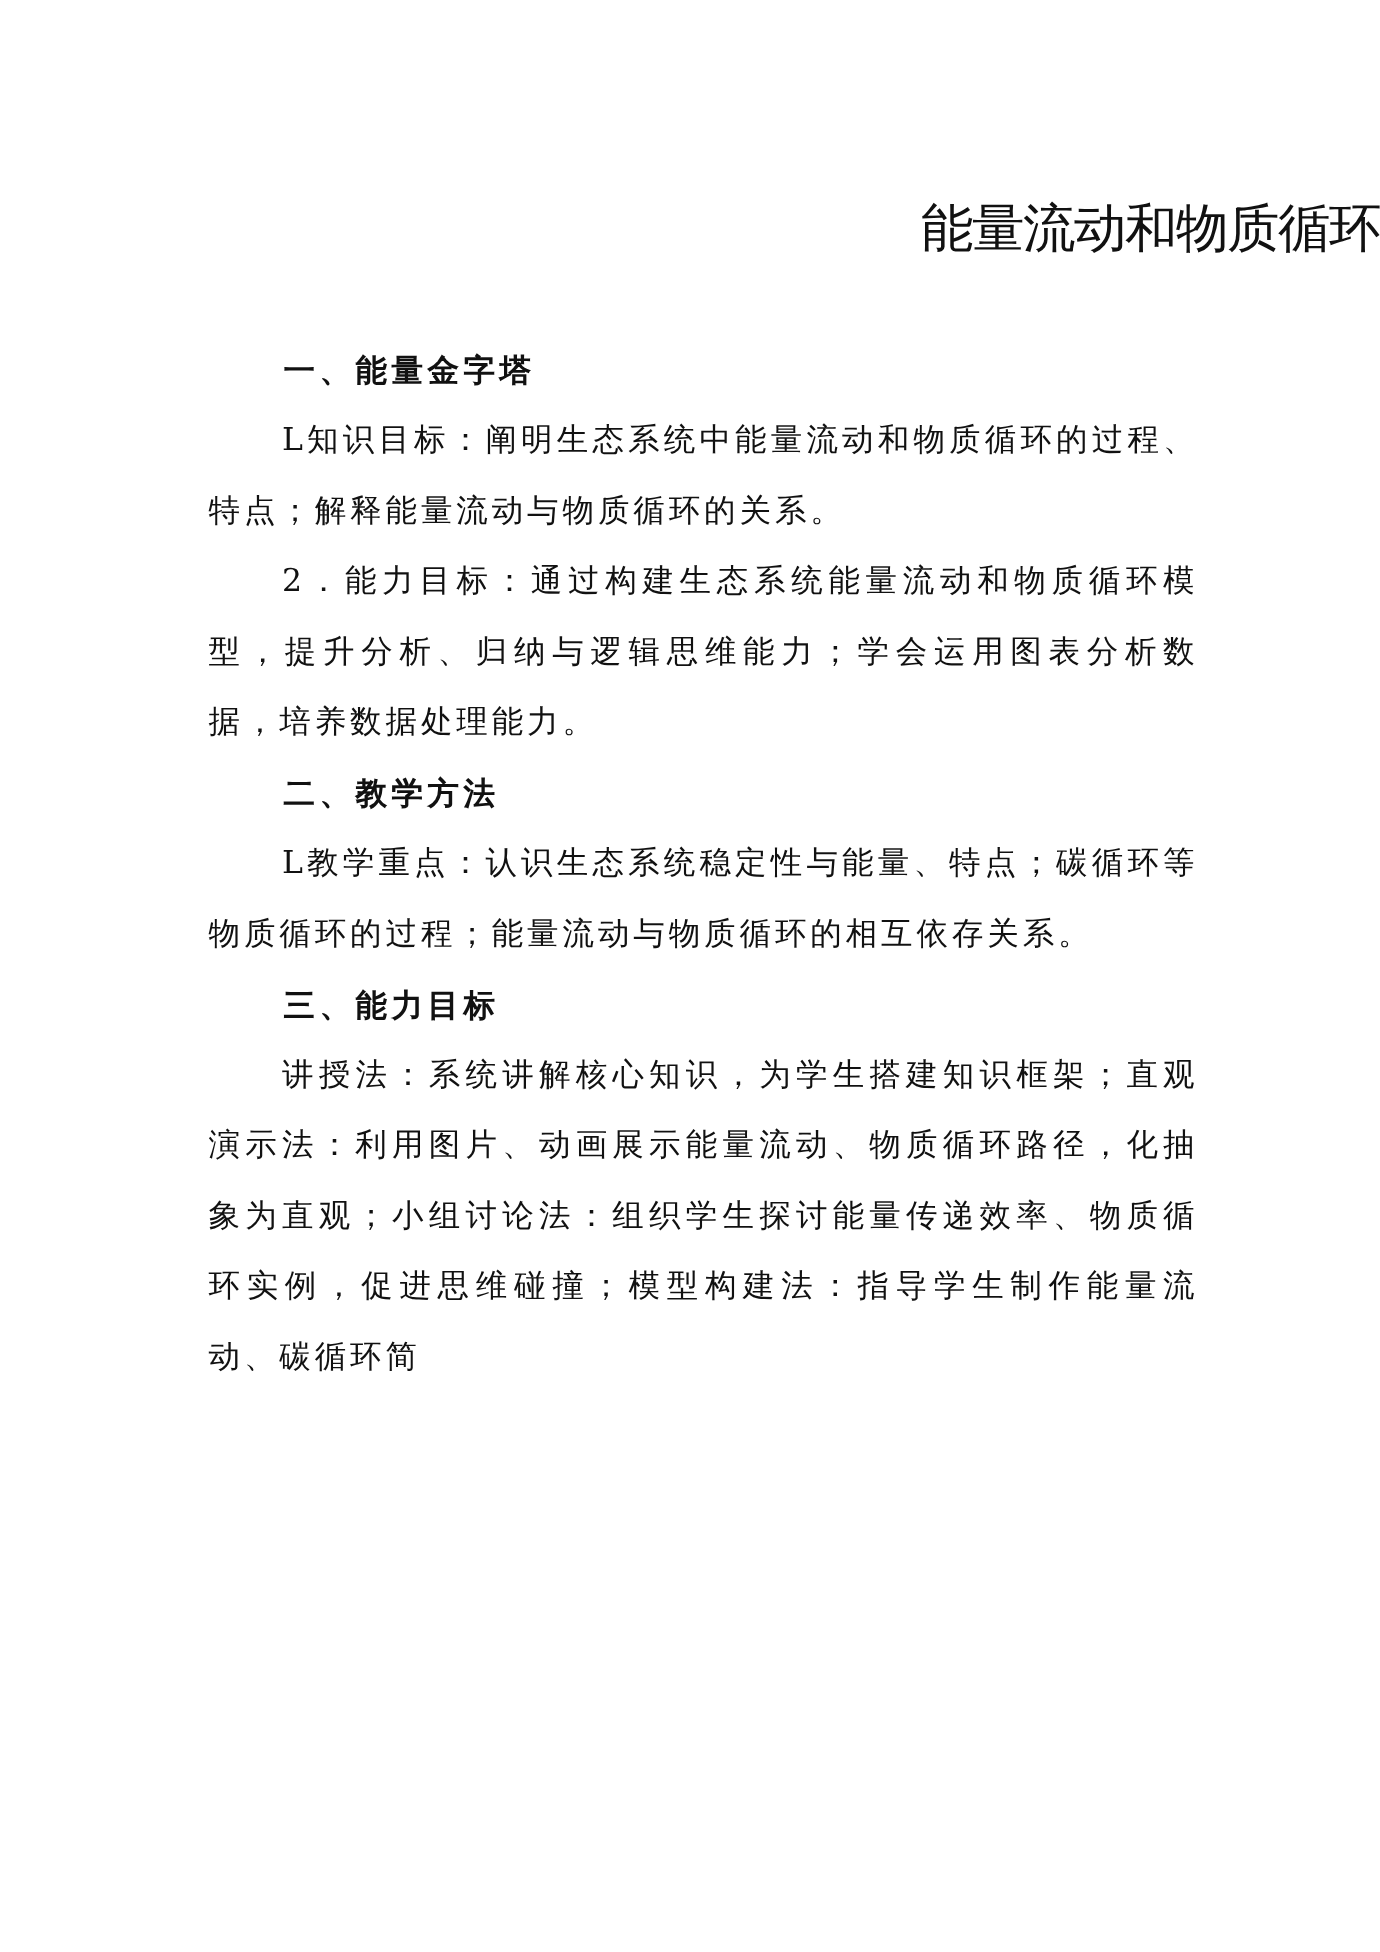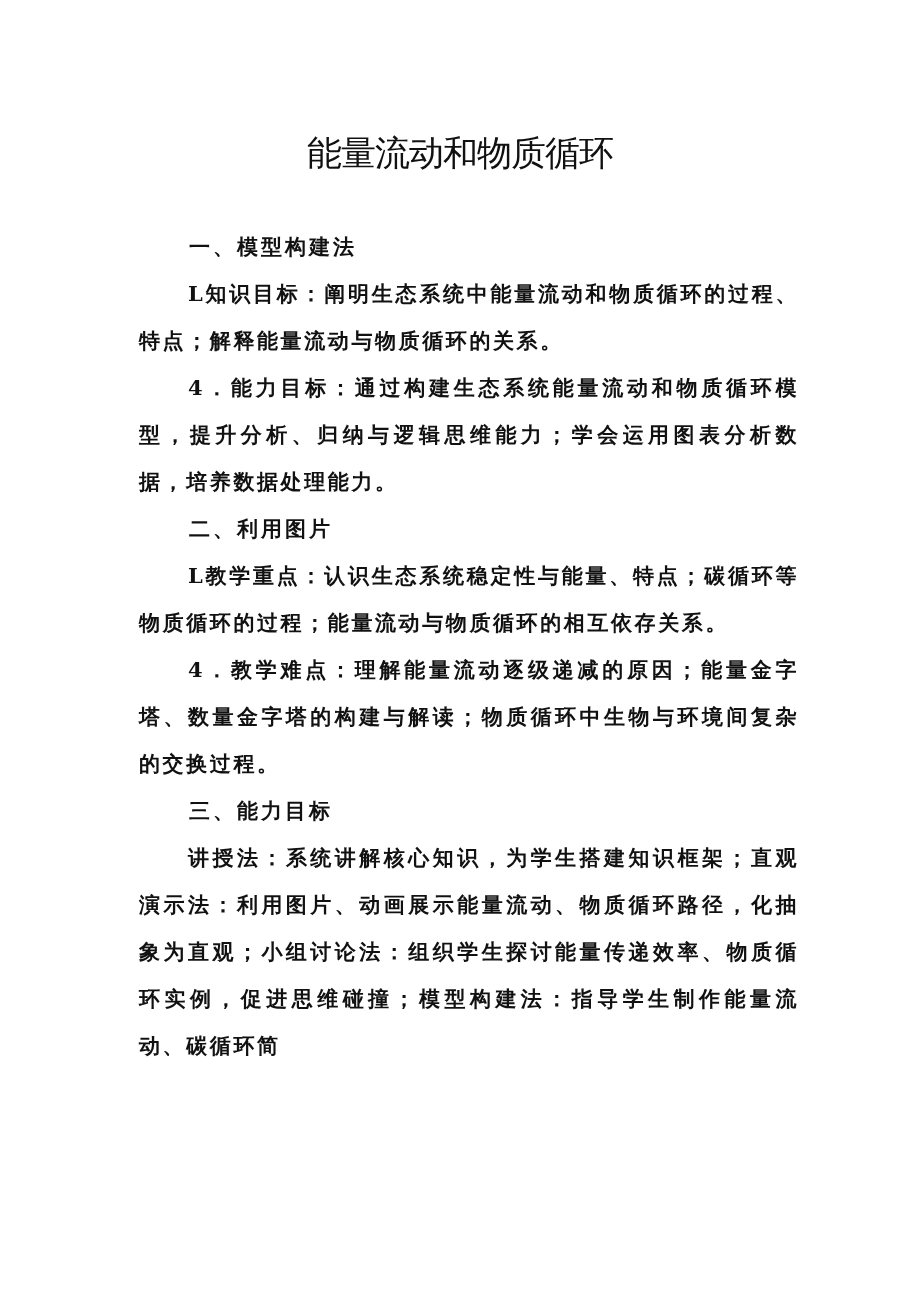--- a/index.html
+++ b/index.html
@@ -1,42 +1,41 @@
 <!DOCTYPE html>
 <html><head>
   <meta charset="utf-8">
   <style>
     html, body { margin: 0; padding: 0; background: #ffffff; }
     body { width: 920px; height: 1301px; position: relative; overflow: hidden; color: #111; }
     .page { position: absolute; left: 0; top: 0; width: 920px; height: 1301px; background: #fff; }
     .title {
-      position: absolute; left: 0; top: 128px; width: 920px; text-align: center;
+      position: absolute; left: 0; top: 128px; width: 920px; text-align: right;
       font-family: "DejaVu Sans", "Liberation Sans", sans-serif;
       font-size: 35px; line-height: 50px; color: #111; letter-spacing: -1px;
     }
     .body {
       position: absolute; left: 139px; top: 223px; width: 660px;
       font-family: "DejaVu Serif", "Liberation Serif", serif;
       font-size: 21px; line-height: 47px; color: #111;
       letter-spacing: 2.6px;
     }
     .heading { font-weight: bold; padding-left: 50px; margin: 0; letter-spacing: 3px; }
-    .para { text-indent: 49px; margin: 0; text-align: justify; text-align-last: left; font-weight: bold; }
+    .para { text-indent: 49px; margin: 0; text-align: justify; text-align-last: left; }
   </style>
 </head>
 <body>
 
 <div class="page">
   <div class="title">能量流动和物质循环</div>
 
   <div class="body">
-    <p class="heading">一、模型构建法</p>
+    <p class="heading">一、能量金字塔</p>
     <p class="para">L知识目标：阐明生态系统中能量流动和物质循环的过程、特点；解释能量流动与物质循环的关系。</p>
-    <p class="para">4．能力目标：通过构建生态系统能量流动和物质循环模型，提升分析、归纳与逻辑思维能力；学会运用图表分析数据，培养数据处理能力。</p>
+    <p class="para">2．能力目标：通过构建生态系统能量流动和物质循环模型，提升分析、归纳与逻辑思维能力；学会运用图表分析数据，培养数据处理能力。</p>
 
-    <p class="heading">二、利用图片</p>
+    <p class="heading">二、教学方法</p>
     <p class="para">L教学重点：认识生态系统稳定性与能量、特点；碳循环等物质循环的过程；能量流动与物质循环的相互依存关系。</p>
-    <p class="para">4．教学难点：理解能量流动逐级递减的原因；能量金字塔、数量金字塔的构建与解读；物质循环中生物与环境间复杂的交换过程。</p>
 
     <p class="heading">三、能力目标</p>
     <p class="para">讲授法：系统讲解核心知识，为学生搭建知识框架；直观演示法：利用图片、动画展示能量流动、物质循环路径，化抽象为直观；小组讨论法：组织学生探讨能量传递效率、物质循环实例，促进思维碰撞；模型构建法：指导学生制作能量流动、碳循环简</p>
   </div>
 </div>
 
 </body></html>

